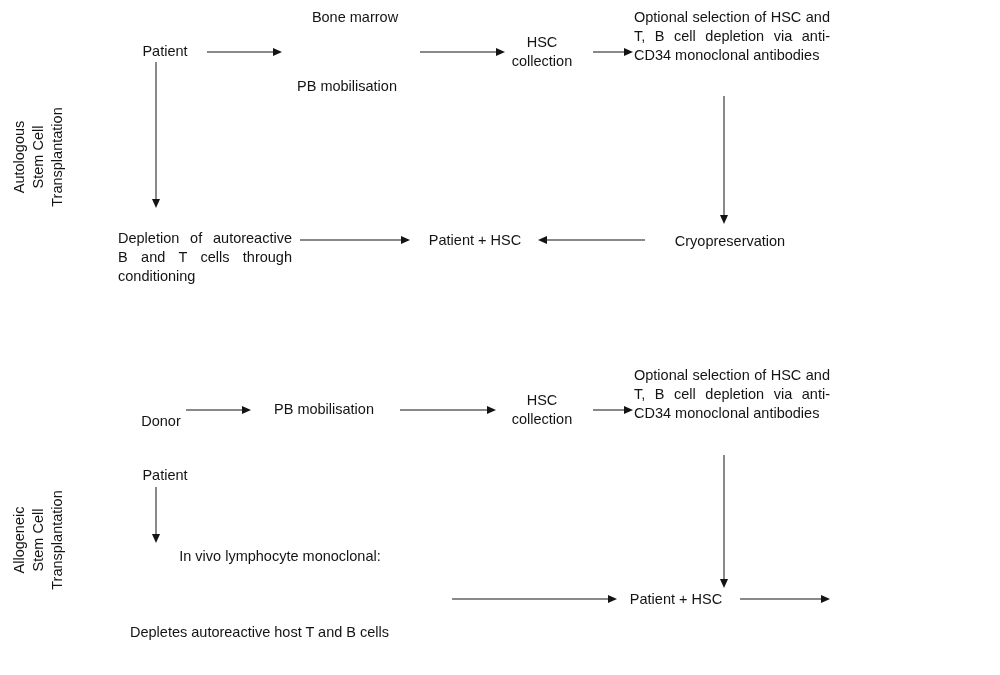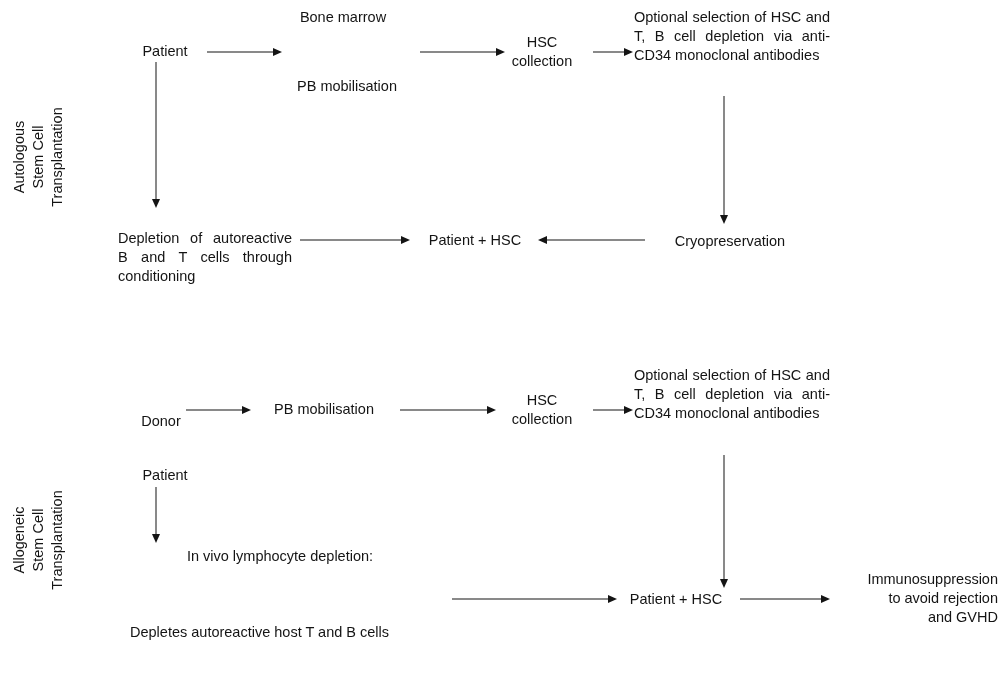--- a/index.html
+++ b/index.html
@@ -97,21 +97,21 @@
 Stem Cell
 Transplantation</div>
 
   <div class="node left" style="left:130px; top:42px; width:70px;">Patient</div>
 
   <div class="arrow-h to-right" style="left:207px; top:43px; width:75px; height:18px;">
     <div class="shaft" style="width:70px;"></div>
     <div class="head"></div>
   </div>
 
-  <div class="node center" style="left:268px; top:8px; width:150px;">Bone marrow</div>
+  <div class="node center" style="left:280px; top:8px; width:150px;">Bone marrow</div>
   <div class="node center" style="left:272px; top:77px; width:150px;">PB mobilisation</div>
 
   <div class="arrow-h to-right" style="left:420px; top:43px; width:85px; height:18px;">
     <div class="shaft" style="width:80px;"></div>
     <div class="head"></div>
   </div>
 
   <div class="node center" style="left:495px; top:33px; width:94px;">HSC
 collection</div>
 
@@ -181,34 +181,31 @@
     <div class="head"></div>
   </div>
 
   <div class="node left" style="left:130px; top:466px; width:70px;">Patient</div>
 
   <div class="arrow-v" style="left:148px; top:487px; width:16px; height:56px;">
     <div class="shaft" style="height:48px;"></div>
     <div class="head"></div>
   </div>
 
-  <div class="node left" style="left:130px; top:547px; width:300px;">In vivo lymphocyte depletion:</div>
+  <div class="node left" style="left:130px; top:547px; width:300px;">In vivo lymphocyte monoclonal:</div>
 
 
   <div class="node just" style="left:130px; top:623px; width:312px;">Depletes autoreactive host T and B cells</div>
 
   <div class="arrow-h to-right" style="left:452px; top:590px; width:165px; height:18px;">
     <div class="shaft" style="width:160px;"></div>
     <div class="head"></div>
   </div>
 
   <div class="node center" style="left:620px; top:590px; width:112px;">Patient + HSC</div>
 
   <div class="arrow-h to-right" style="left:740px; top:590px; width:90px; height:18px;">
     <div class="shaft" style="width:85px;"></div>
     <div class="head"></div>
   </div>
 
-  <div class="node right" style="left:832px; top:570px; width:166px;">Immunosuppression
-to avoid rejection
-and GVHD</div>
 
 </div>
 
 </body></html>

